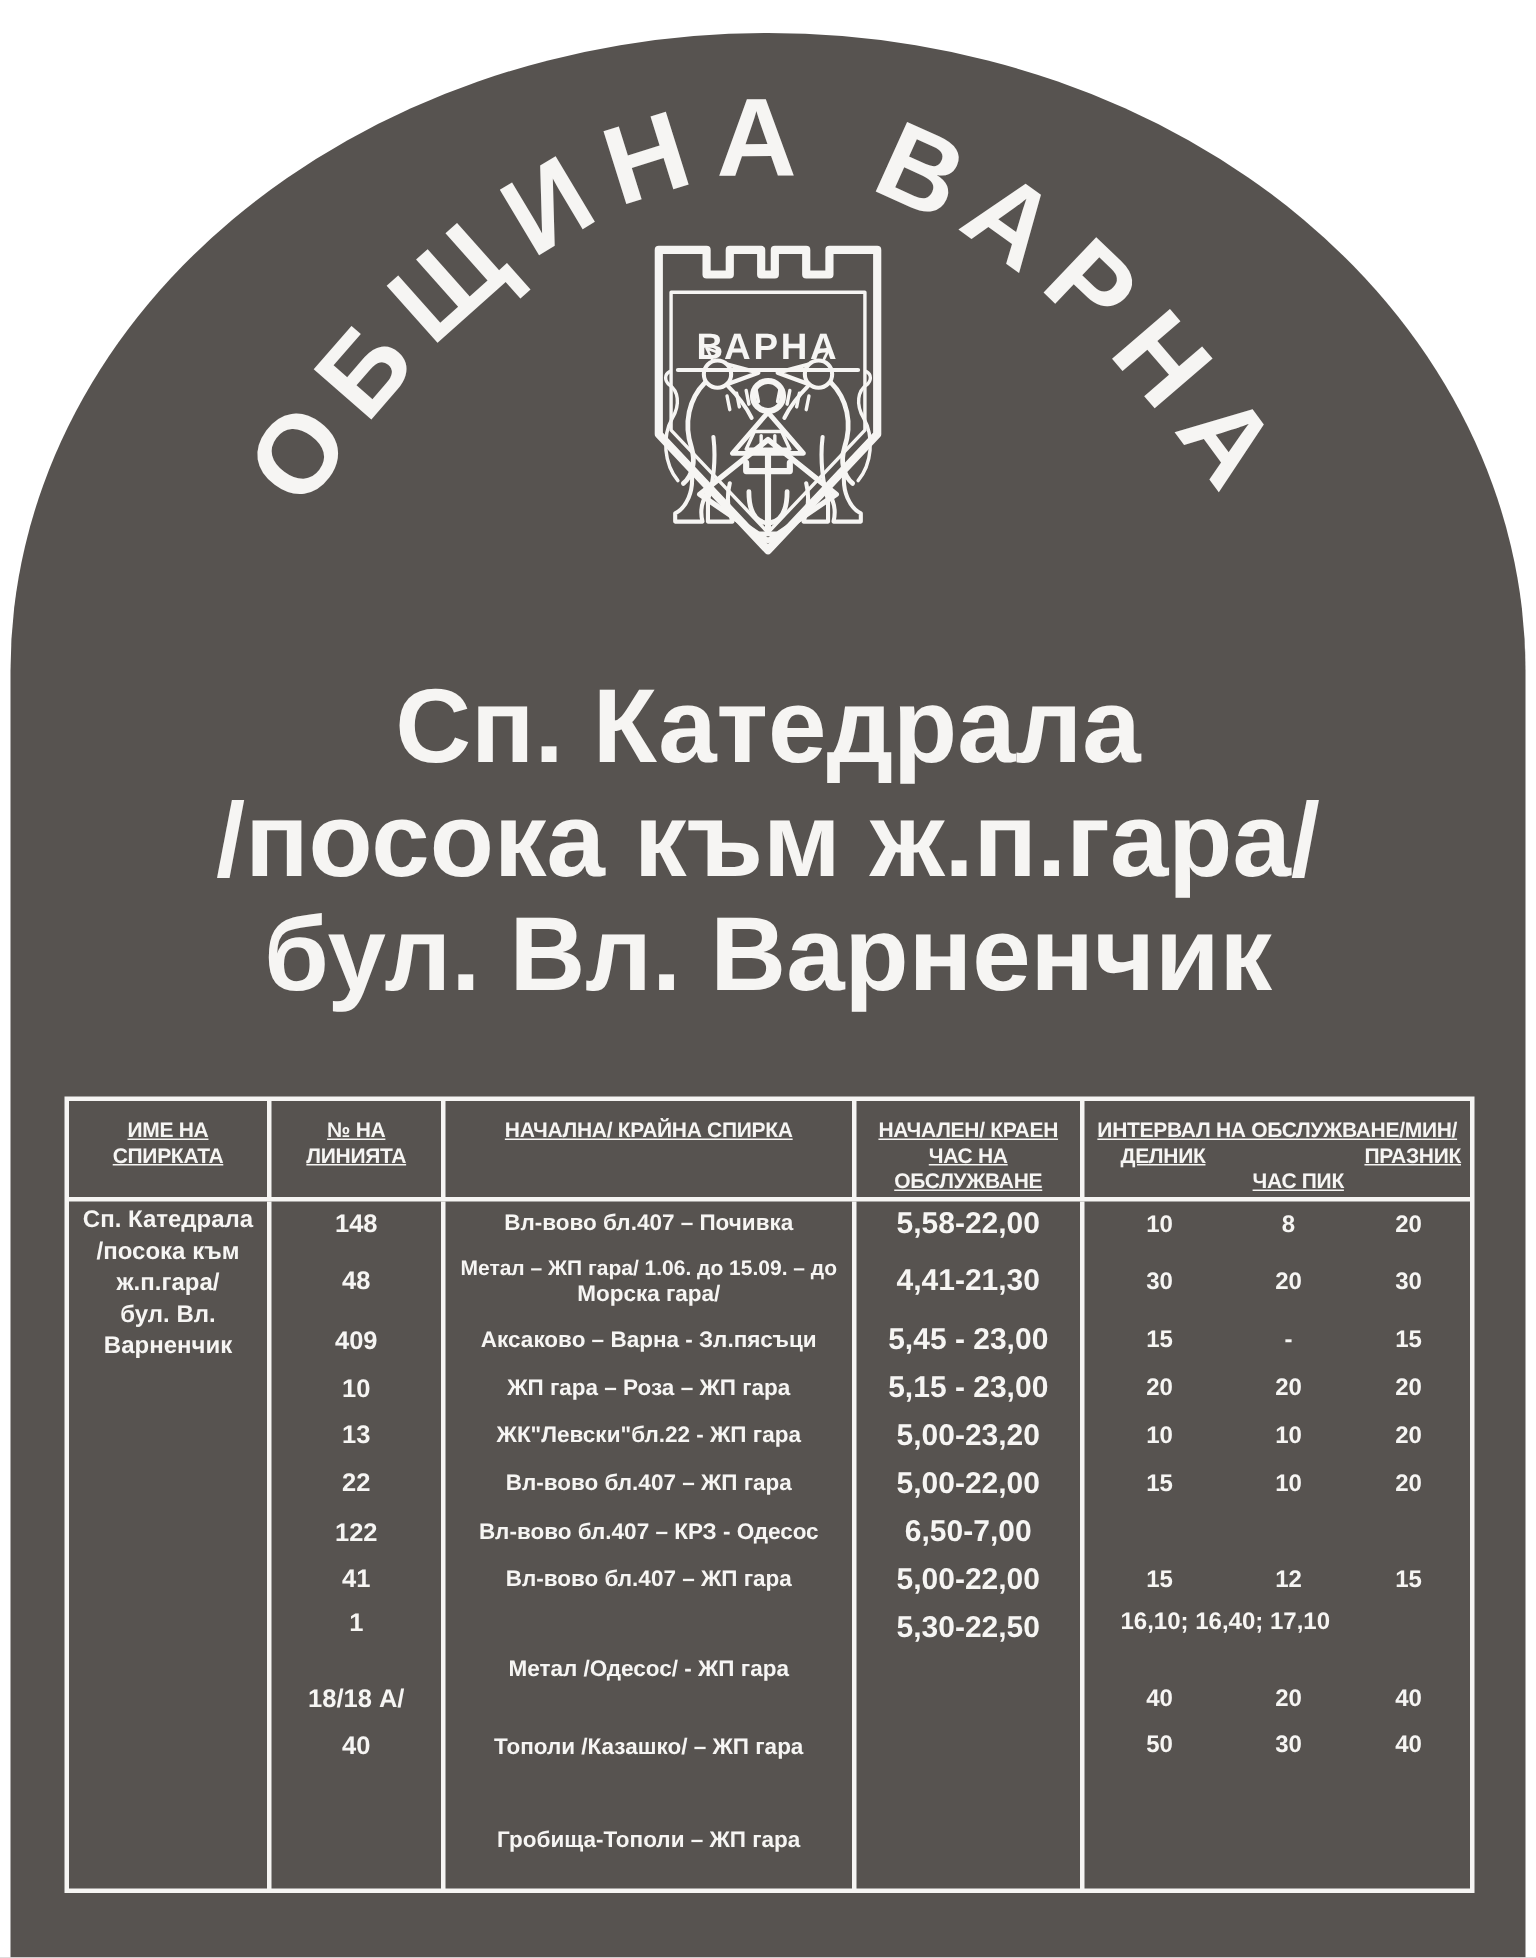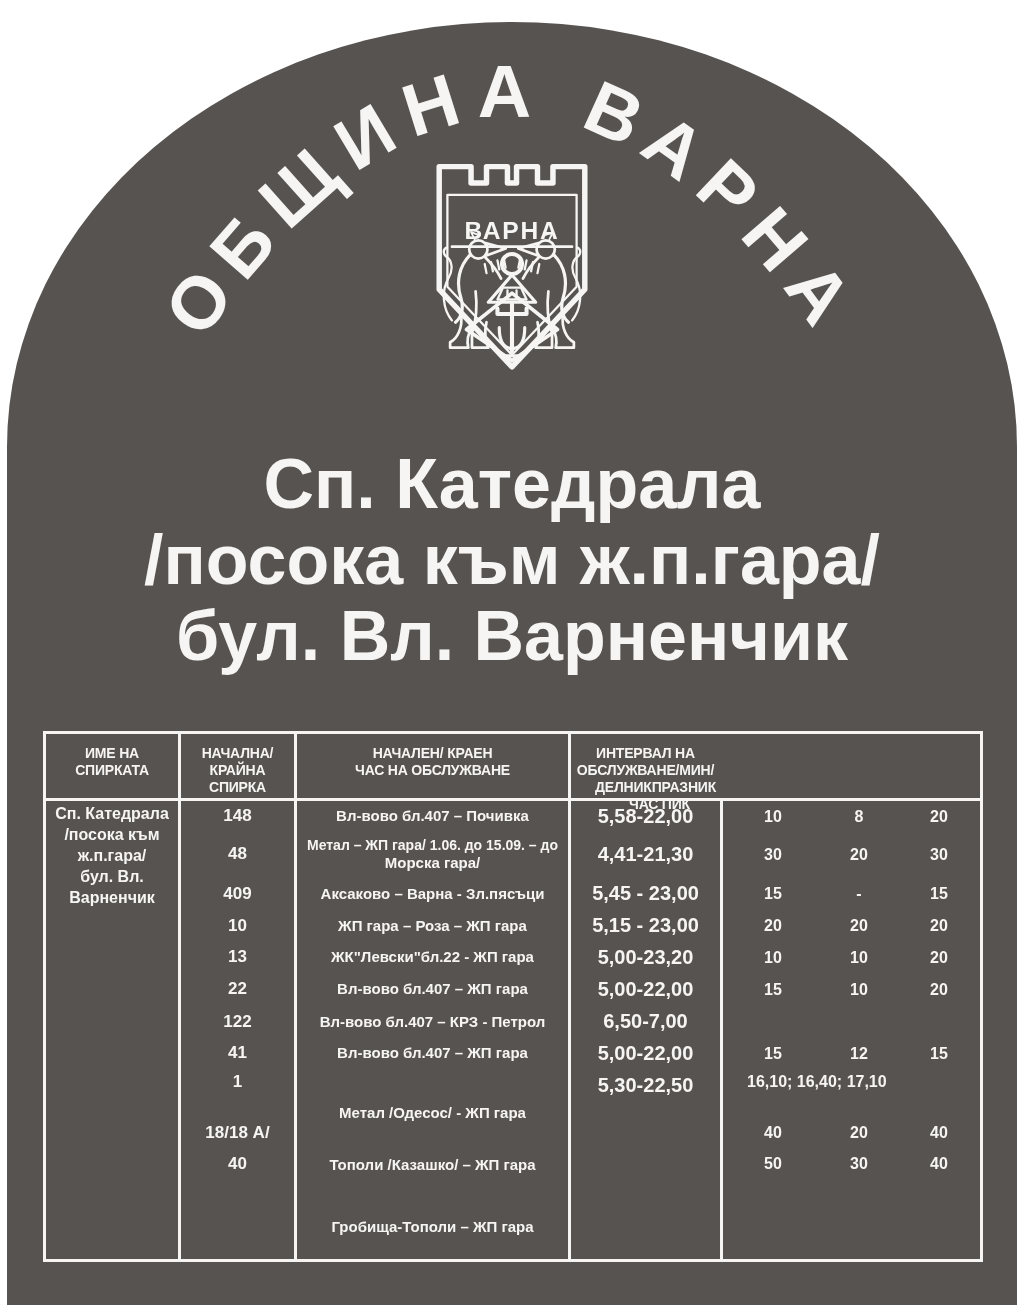--- a/index.html
+++ b/index.html
@@ -14,21 +14,21 @@
   .emblem text{fill:#f6f5f3;font-family:"Liberation Sans","DejaVu Sans",sans-serif;
         font-weight:bold;font-size:27px;letter-spacing:2px;}
   .title{position:absolute;top:424px;left:0;right:0;text-align:center;color:#f6f5f3;
         font-weight:bold;font-size:70px;line-height:76px;}
   
   .tbl{position:absolute;left:36px;top:709px;width:940px;height:531px;box-sizing:border-box;
        border:3px solid #f6f5f3;color:#f6f5f3;font-weight:bold;}
   .thead{display:grid;grid-template-columns:132px 116px 274px 152px 260px;height:64px;
        border-bottom:3px solid #f6f5f3;box-sizing:content-box;}
   .th{box-sizing:border-box;padding:11px 2px 0 2px;font-size:14px;line-height:17px;
-       text-align:center;letter-spacing:-0.2px;}
+       text-align:center;letter-spacing:-0.2px;text-decoration:underline;}
   .th+.th{border-left:3px solid #f6f5f3;}
   .th-sub{display:flex;justify-content:space-between;padding:0 4px 0 22px;}
   .th-peak{text-align:center;transform:translateX(14px);}
   .tbody{display:grid;grid-template-columns:132px 116px 274px 152px 260px;height:461px;}
   .col{box-sizing:border-box;display:flex;flex-direction:column;}
   .col+.col{border-left:3px solid #f6f5f3;}
   .slot{box-sizing:border-box;flex:none;}
   .s0{height:30px}.s1{height:46px}.s2{height:33px}.s3{height:31px}.s4{height:32px}
   .s5{height:32px}.s6{height:33px}.s7{height:30px}.s8{height:47px}.s9{height:35px}
   .s10{height:auto;flex:1;}
@@ -96,20 +96,21 @@
 
     <div class="title">
       <div>Сп. Катедрала</div>
       <div>/посока към ж.п.гара/</div>
       <div>бул. Вл. Варненчик</div>
     </div>
 
     <div class="tbl">
       <div class="thead">
         <div class="th">ИМЕ НА СПИРКАТА</div>
+        <div class="th">№ НА ЛИНИЯТА</div>
         <div class="th">НАЧАЛНА/ КРАЙНА СПИРКА</div>
         <div class="th">
           <div>НАЧАЛЕН/ КРАЕН</div>
           <div>ЧАС НА ОБСЛУЖВАНЕ</div>
         </div>
         <div class="th">
           <div>ИНТЕРВАЛ НА ОБСЛУЖВАНЕ/МИН/</div>
           <div class="th-sub">
             <span>ДЕЛНИК</span>
             <span>ПРАЗНИК</span>
@@ -152,21 +153,21 @@
             <div class="slot s3">
               <div class="ln">ЖП гара – Роза – ЖП гара</div>
             </div>
             <div class="slot s4">
               <div class="ln">ЖК"Левски"бл.22 - ЖП гара</div>
             </div>
             <div class="slot s5">
               <div class="ln">Вл-вово бл.407 – ЖП гара</div>
             </div>
             <div class="slot s6">
-              <div class="ln">Вл-вово бл.407 – КРЗ - Петрол</div>
+              <div class="ln">Вл-вово бл.407 – КРЗ - Одесос</div>
             </div>
             <div class="slot s7">
               <div class="ln">Вл-вово бл.407 – ЖП гара</div>
             </div>
             <div class="slot s8">
               <div class="ln">Метал /Одесос/ - ЖП гара</div>
             </div>
             <div class="slot s9">
               <div class="ln">Тополи /Казашко/ – ЖП гара</div>
             </div>

